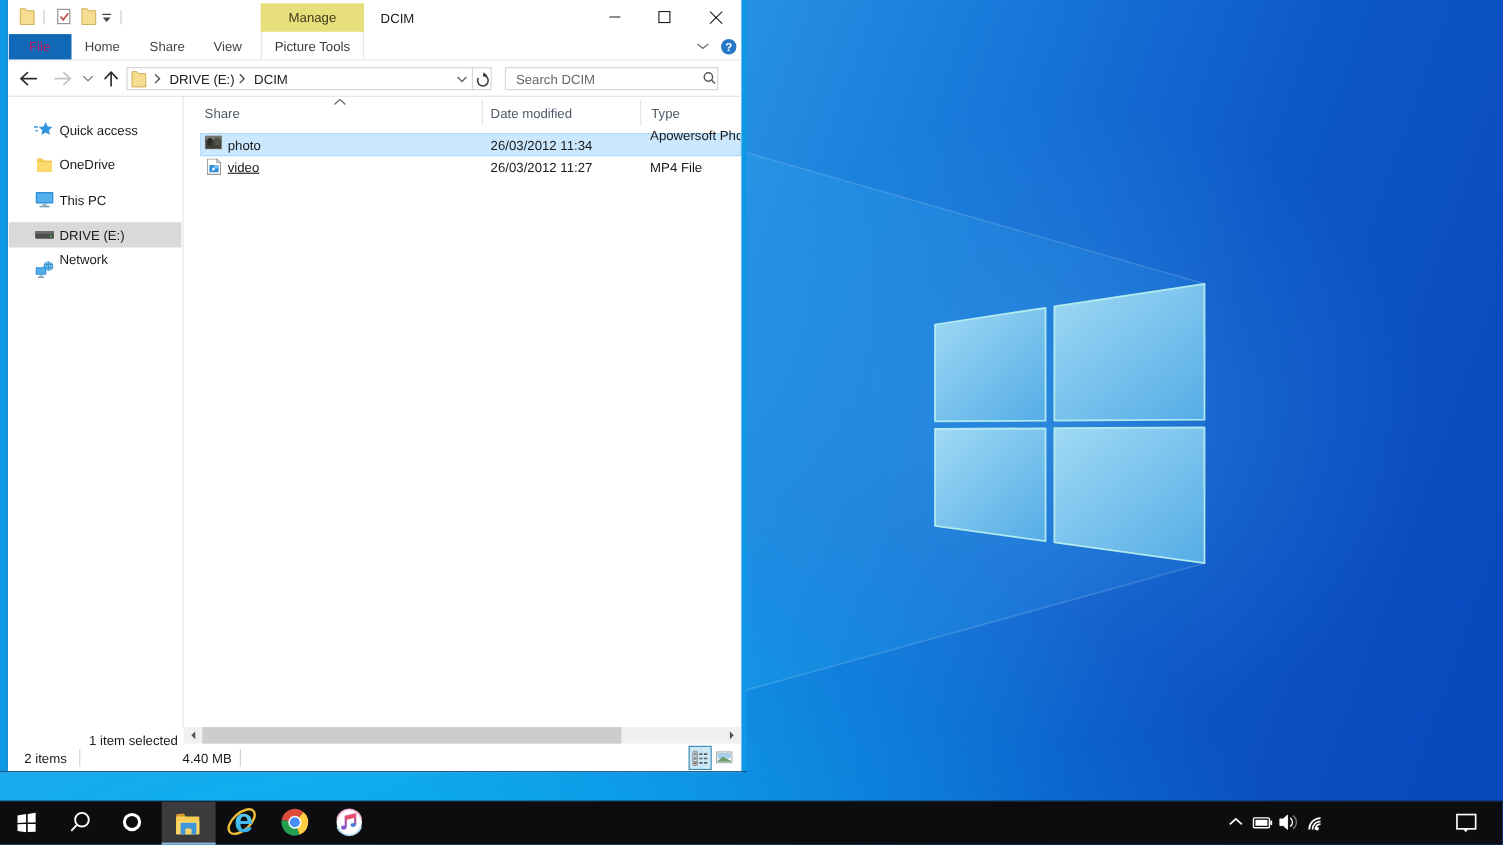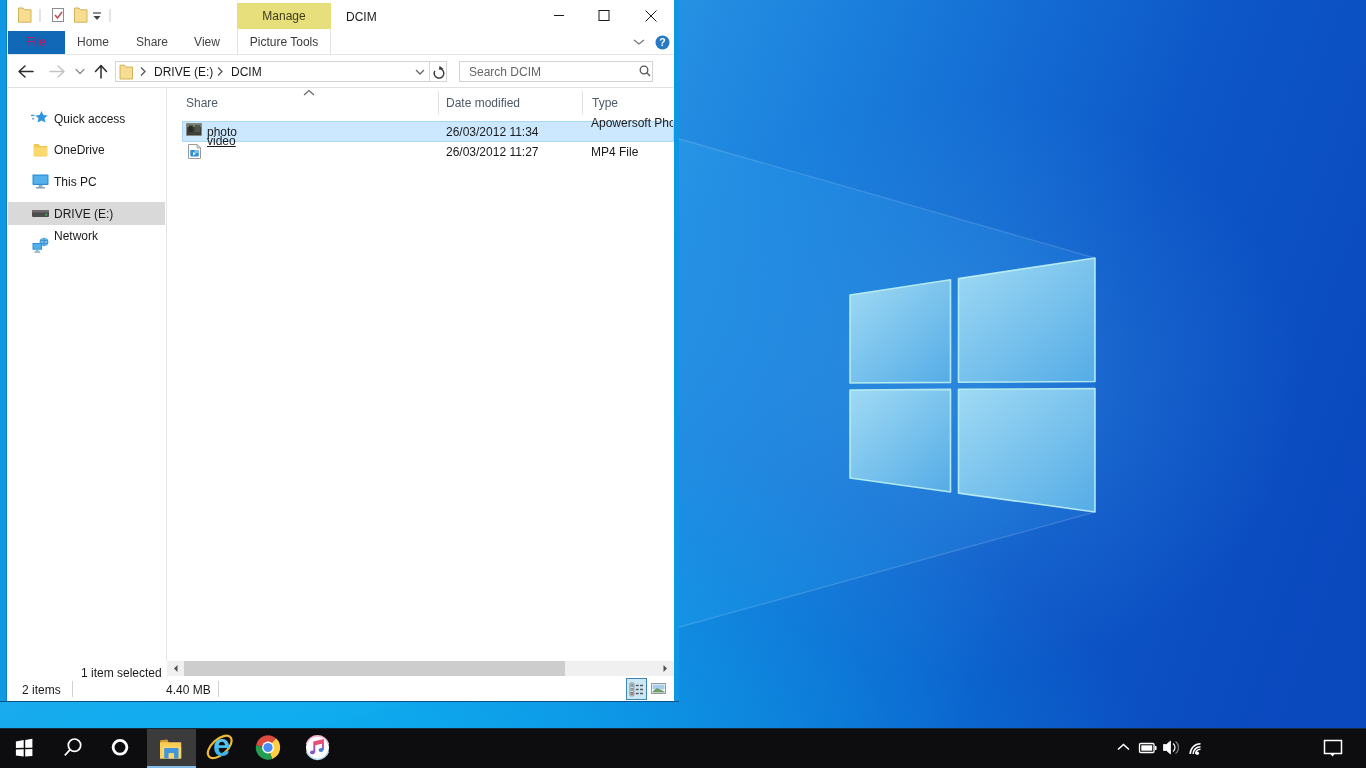--- a/index.html
+++ b/index.html
@@ -201,21 +201,21 @@
   <div class="txt" style="left:446px;top:124.5px;">26/03/2012 11:34</div>
   <div class="txt" style="left:591px;top:116px;width:82px;overflow:hidden;">Apowersoft Pho</div>
 
   <svg class="abs" style="left:187.5px;top:144px;" width="13" height="15" viewBox="0 0 13 15">
     <path d="M0.5 0.5 h8.5 l3.5 3.5 v10.5 h-12 z" fill="#fff" stroke="#9a9a9a" stroke-width="1"></path>
     <path d="M9 0.5 l3.5 3.5 h-3.5 z" fill="#e8e8e8" stroke="#9a9a9a" stroke-width="0.8"></path>
     <rect x="2.3" y="6" width="8.4" height="6.6" rx="0.8" fill="#2e8fd8"></rect>
     <rect x="6.5" y="6" width="4.2" height="3" fill="#7cc0ea"></rect>
     <path d="M5 8 l3 1.7 -3 1.7 z" fill="#fff"></path>
   </svg>
-  <div class="txt" style="left:207px;top:134px;text-decoration:underline;">video</div>
+  <div class="txt" style="left:207px;top:145px;text-decoration:underline;">video</div>
   <div class="txt" style="left:446px;top:145px;text-align:right;">26/03/2012 11:27</div>
   <div class="txt" style="left:591px;top:145px;">MP4 File</div>
 
   <div class="abs" style="left:167px;top:661px;width:506.5px;height:15px;background:#f0f0f0;"></div>
   <div class="abs" style="left:183.5px;top:661px;width:381px;height:15px;background:#cdcdcd;"></div>
   <svg class="abs" style="left:171px;top:664px;" width="10" height="9" viewBox="0 0 10 9">
     <path d="M6.5 1 L3 4.5 L6.5 8 Z" fill="#505050"></path>
   </svg>
   <svg class="abs" style="left:660px;top:664px;" width="10" height="9" viewBox="0 0 10 9">
     <path d="M3.5 1 L7 4.5 L3.5 8 Z" fill="#505050"></path>

